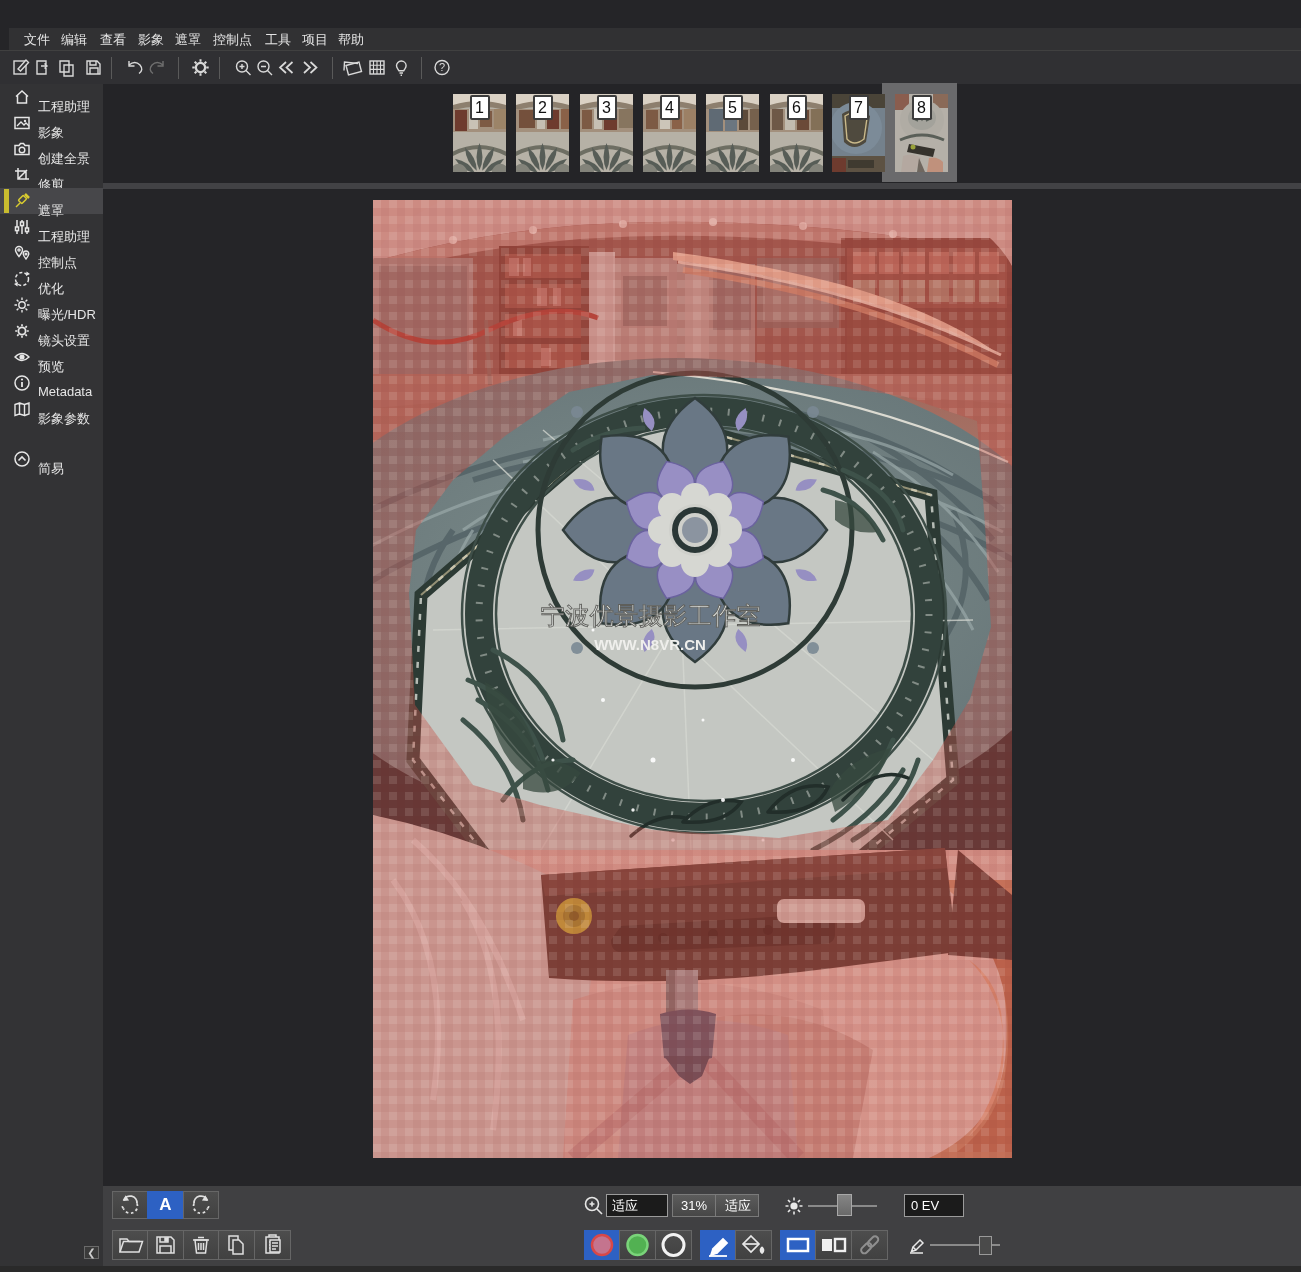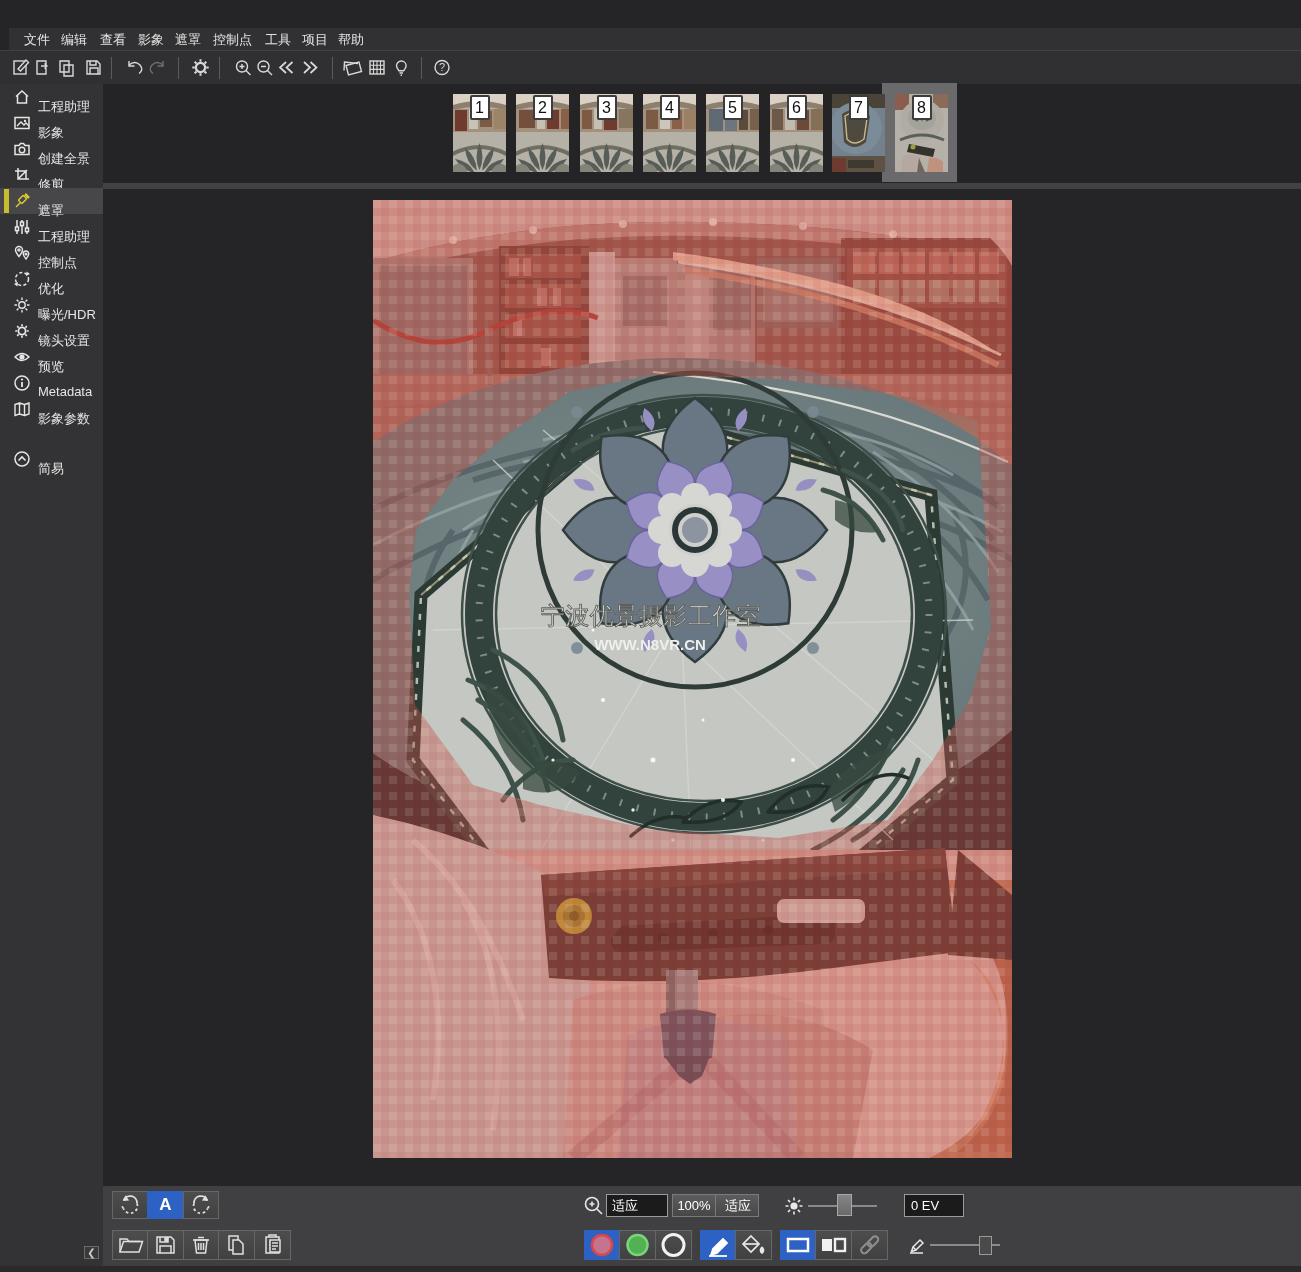--- a/index.html
+++ b/index.html
@@ -689,21 +689,21 @@
         </svg></div>
 
     <svg style="position:absolute;left:480px;top:9px" width="22" height="22" viewBox="0 0 22 22">
         <g fill="none" stroke="#e6e6e6" stroke-width="1.6">
           <circle cx="9" cy="9" r="6.5"></circle>
           <path d="M14 14 l5 5 M6.5 9 h5 M9 6.5 v5"></path>
         </g>
       </svg>
     <div class="ibox" style="left:503px;top:8px;width:62px;height:23px;line-height:21px;padding-left:5px">适应</div>
     <div style="position:absolute;left:569px;top:8px;width:87px;height:23px;background:linear-gradient(#5c5c5c,#474747);border:1px solid #7a7a7a;color:#fff;font-size:13px">
-      <span style="position:absolute;left:0;top:0;width:42px;text-align:center;line-height:21px">100%</span>
+      <span style="position:absolute;left:0;top:0;width:42px;text-align:center;line-height:21px">31%</span>
       <span style="position:absolute;left:42px;top:0;width:45px;text-align:center;line-height:21px;border-left:1px solid #7a7a7a">适应</span>
     </div>
     <svg style="position:absolute;left:682px;top:11px" width="18" height="18" viewBox="0 0 18 18">
         <circle cx="9" cy="9" r="3.6" fill="#e8e8e8"></circle>
         <g stroke="#e8e8e8" stroke-width="1.6">
           <path d="M9 0.5 v3 M9 14.5 v3 M0.5 9 h3 M14.5 9 h3 M3 3 l2.1 2.1 M12.9 12.9 l2.1 2.1 M3 15 l2.1 -2.1 M12.9 5.1 l2.1 -2.1"></path>
         </g>
       </svg>
     <div style="position:absolute;left:705px;top:19px;width:69px;height:2px;background:#8a8a8a"></div>
     <div style="position:absolute;left:734px;top:8px;width:15px;height:22px;background:linear-gradient(#858585,#6a6a6a);border:1px solid #a8a8a8"></div>

